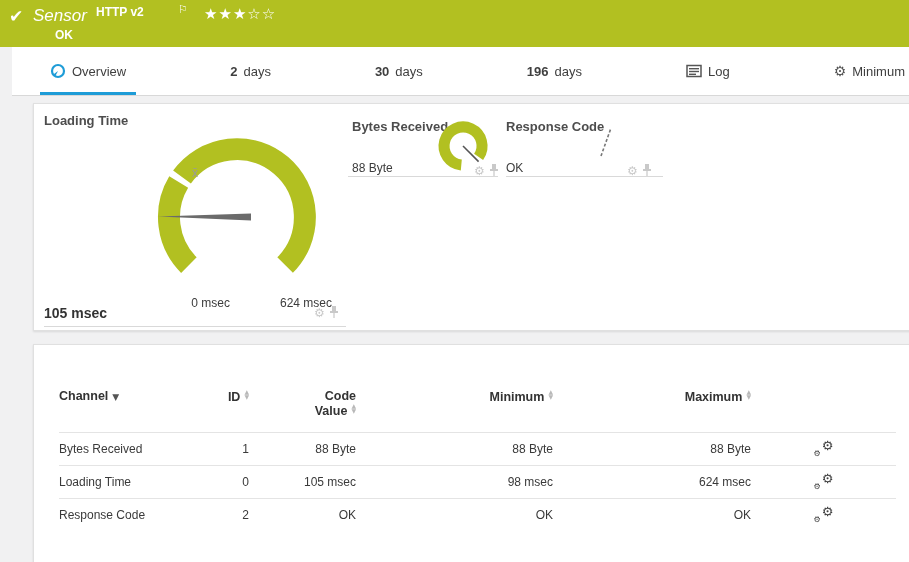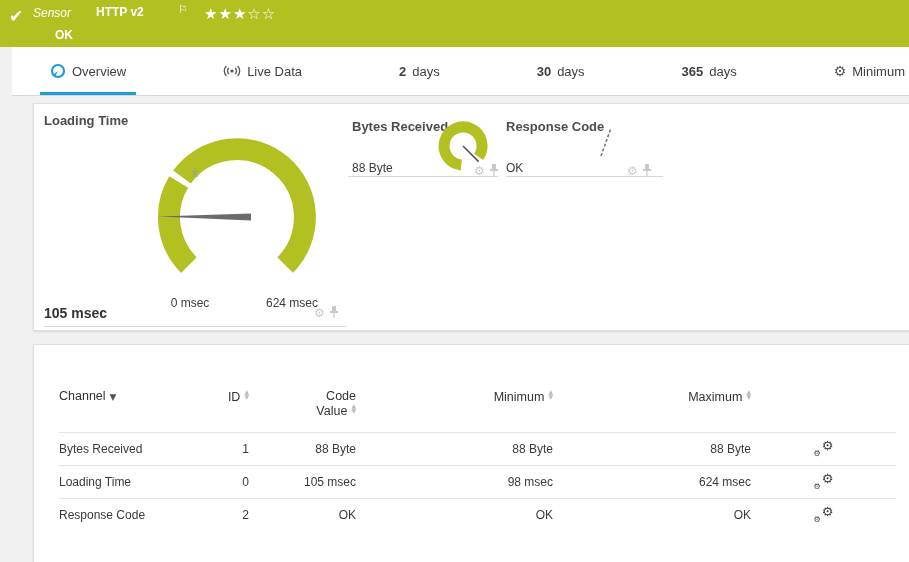--- a/index.html
+++ b/index.html
@@ -2,21 +2,21 @@
 <html><head>
 <meta charset="utf-8">
 <style>
   * { margin:0; padding:0; box-sizing:border-box; }
   body { font-family:"Liberation Sans", sans-serif; background:#e8e8e8; }
   .page { position:relative; width:909px; height:562px; background:#f1f1f2; overflow:hidden; }
 
   
   .sensor-header { position:absolute; left:0; top:0; width:909px; height:47px; background:#b2c021; color:#fff; }
   .check-icon { position:absolute; left:9px; top:6px; font-family:"DejaVu Sans",sans-serif; font-size:17px; font-weight:bold; }
-  .sensor-kind { position:absolute; left:33px; top:6px; font-size:12px; font-style:italic; }
+  .sensor-kind { position:absolute; left:33px; top:6px; font-size:17px; font-style:italic; }
   .sensor-name { position:absolute; left:96px; top:5px; font-size:12px; font-weight:bold; }
   .flag-icon { position:absolute; left:178px; top:3px; font-family:"DejaVu Sans",sans-serif; font-size:11px; }
   .stars { position:absolute; left:204px; top:5px; font-family:"DejaVu Sans",sans-serif; font-size:15px; letter-spacing:1px; }
   .sensor-status { position:absolute; left:55px; top:28px; font-size:12px; font-weight:bold; }
 
   
   .tabs { position:absolute; left:12px; top:47px; width:909px; height:49px; background:#fff; border-bottom:1px solid #d8d8d8; display:flex; align-items:stretch; justify-content:space-between; padding:0 6px 0 28px; }
   .tab { display:flex; align-items:center; gap:6px; font-size:13px; color:#3f3f3f; padding:3px 10px 0 10px; border-bottom:3px solid transparent; cursor:pointer; }
   .tab.active { border-bottom-color:#1e9cd7; }
   .tab .num { font-weight:bold; }
@@ -25,31 +25,31 @@
 
   
   .panel { position:absolute; background:#fff; border:1px solid #e0e0e0; box-shadow:0 1px 2px rgba(0,0,0,.10); }
   .panel.gauges { left:33px; top:103px; width:880px; height:228px; }
   .panel.channels { left:33px; top:344px; width:880px; height:230px; }
 
   .cell-title { position:absolute; font-size:13px; font-weight:bold; color:#4d4d4d; }
   .cell-value { position:absolute; font-size:12px; color:#3c3c3c; }
   .cell-value.big { font-size:14px; font-weight:bold; color:#333; }
   .hline { position:absolute; height:1px; background:#d9d9d9; }
-  .gauge-label { position:absolute; width:80px; text-align:center; font-size:12px; color:#3c3c3c; }
+  .gauge-label { position:absolute; width:80px; text-align:right; font-size:12px; color:#3c3c3c; }
   .avg-marker { position:absolute; font-size:12px; color:#9a9a9a; }
   .gearpin { position:absolute; display:flex; align-items:center; gap:4px; color:#c9c9c9; cursor:pointer; }
   .gearpin .gear { font-family:"DejaVu Sans",sans-serif; font-size:12px; line-height:1; }
 
   
   table.channels-table { position:absolute; left:25px; top:38px; border-collapse:collapse; table-layout:fixed; }
   table.channels-table col.c1{width:140px} table.channels-table col.c2{width:50px}
   table.channels-table col.c3{width:107px} table.channels-table col.c4{width:197px}
   table.channels-table col.c5{width:198px} table.channels-table col.c6{width:145px}
-  th { font-size:12.5px; font-weight:normal; color:#333; vertical-align:top; padding:6px 0 14px 0; }
+  th { font-size:12.5px; font-weight:bold; color:#333; vertical-align:top; padding:6px 0 14px 0; }
   th.num, td.num { text-align:right; }
   th.left, td.left { text-align:left; }
   td { font-size:12px; color:#3a3a3a; height:33px; border-top:1px solid #e4e4e4; padding:0; }
   .sort-both { display:inline-block; vertical-align:2px; margin-left:4px; font-family:"DejaVu Sans",sans-serif; font-size:6px; line-height:5px; color:#b8b8b8; }
   .sort-down { font-family:"DejaVu Sans",sans-serif; font-size:9px; color:#555; margin-left:4px; }
   .row-gears { position:relative; display:inline-block; width:20px; height:18px; color:#3f3f3f; cursor:pointer; }
   .row-gears .g-big { position:absolute; right:0; top:-1px; font-family:"DejaVu Sans",sans-serif; font-size:13px; }
   .row-gears .g-small { position:absolute; left:0; bottom:-1px; font-family:"DejaVu Sans",sans-serif; font-size:8px; }
   td.gearcol { text-align:center; }
 </style>
@@ -69,40 +69,39 @@
 
   <nav class="tabs">
     <div class="tab active">
       <svg width="16" height="16" viewBox="0 0 16 16">
         <circle cx="8" cy="8" r="6" fill="none" stroke="#1e9cd7" stroke-width="2.2"></circle>
         <path d="M8,8 L3.6,11.2 L5.4,13 Z" fill="#1e9cd7"></path>
       </svg>
       <span>Overview</span>
     </div>
     <div class="tab">
-      <svg width="18" height="16" viewBox="0 0 18 16">
-        <circle cx="9" cy="8" r="1.6" fill="#555"></circle>
-        <path d="M5.8,5 a4.2,4.2 0 0 0 0,6" fill="none" stroke="#555" stroke-width="1.3"></path>
-        <path d="M12.2,5 a4.2,4.2 0 0 1 0,6" fill="none" stroke="#555" stroke-width="1.3"></path>
-        <path d="M3.4,3 a7,7 0 0 0 0,10" fill="none" stroke="#555" stroke-width="1.3"></path>
-        <path d="M14.6,3 a7,7 0 0 1 0,10" fill="none" stroke="#555" stroke-width="1.3"></path>
-      </svg>
-      <span>Live Data</span>
-    </div>
-    <div class="tab">
       <span class="num">2</span>
       <span>days</span>
     </div>
     <div class="tab">
       <span class="num">30</span>
       <span>days</span>
     </div>
     <div class="tab">
-      <span class="num">365</span>
+      <span class="num">196</span>
       <span>days</span>
+    </div>
+    <div class="tab">
+      <svg width="16" height="14" viewBox="0 0 16 14">
+        <rect x="1" y="1.5" width="14" height="11" fill="none" stroke="#555" stroke-width="1.5"></rect>
+        <rect x="3" y="4" width="10" height="1.4" fill="#555"></rect>
+        <rect x="3" y="6.8" width="10" height="1.4" fill="#555"></rect>
+        <rect x="3" y="9.6" width="7" height="1.4" fill="#555"></rect>
+      </svg>
+      <span>Log</span>
     </div>
     <div class="tab">
       <span class="glyph">⚙</span>
       <span>Minimum</span>
     </div>
   </nav>
 
   <section class="panel gauges">
 
     <div class="cell-title" style="left:10px; top:9px;">Loading Time</div>

